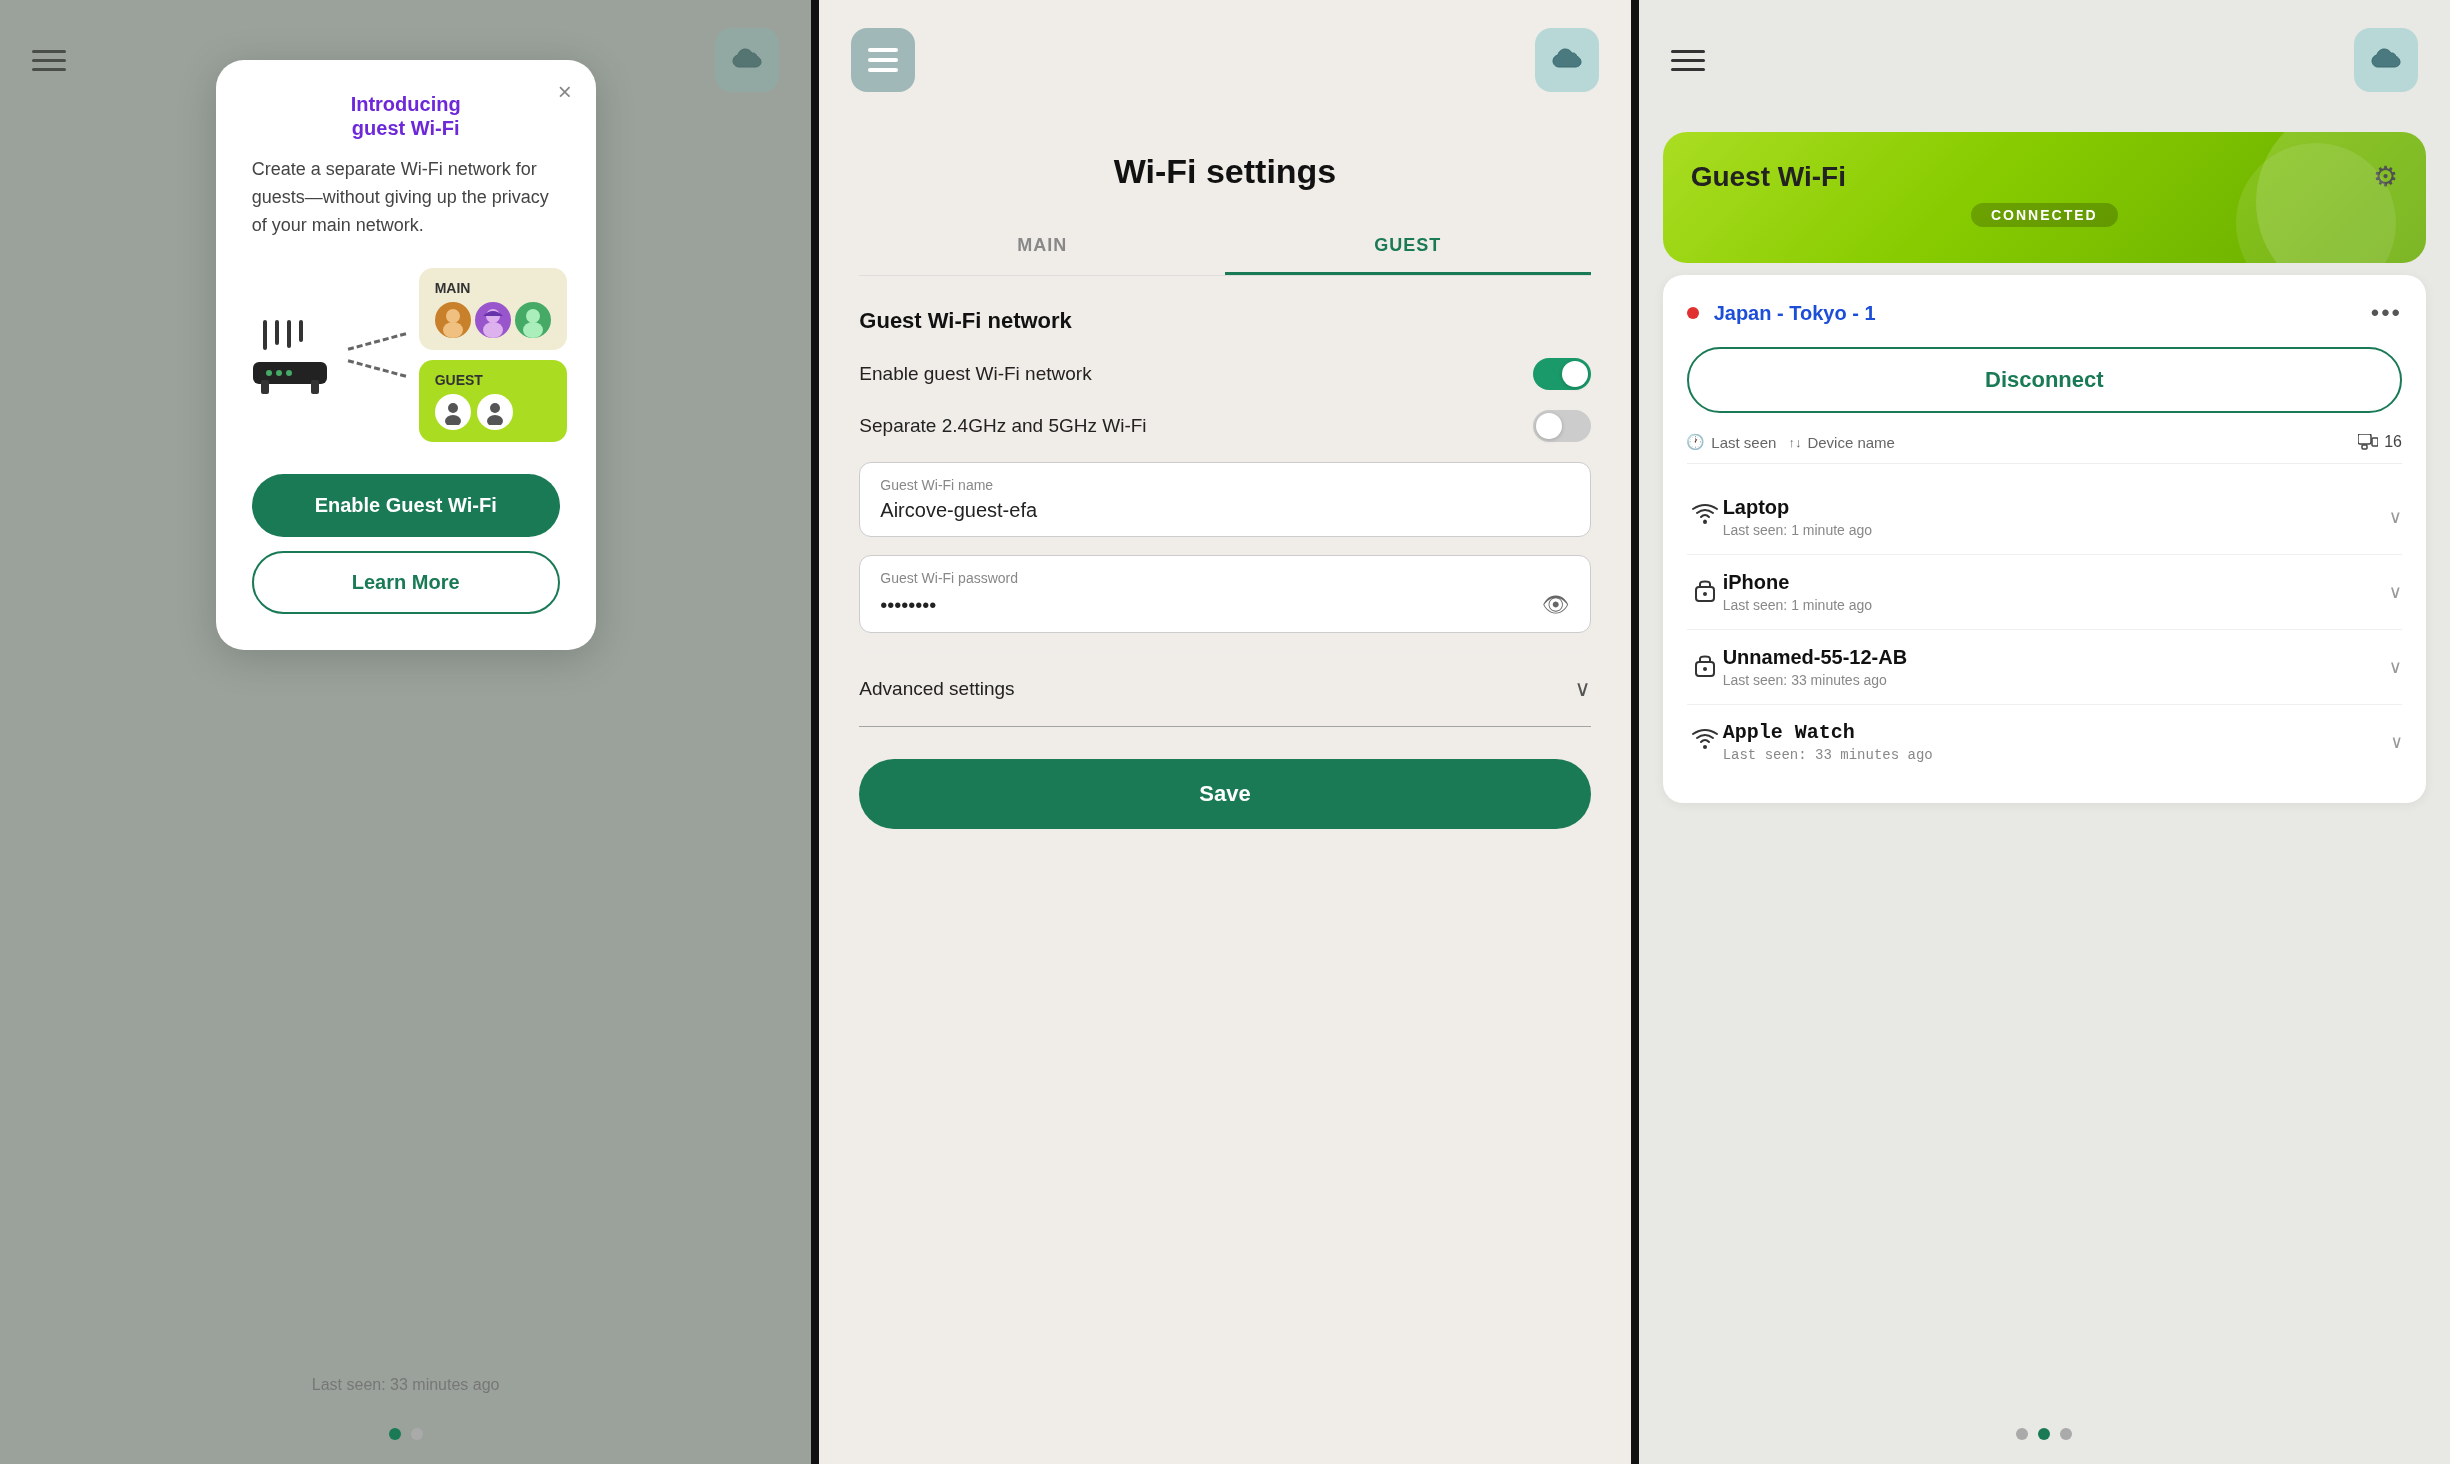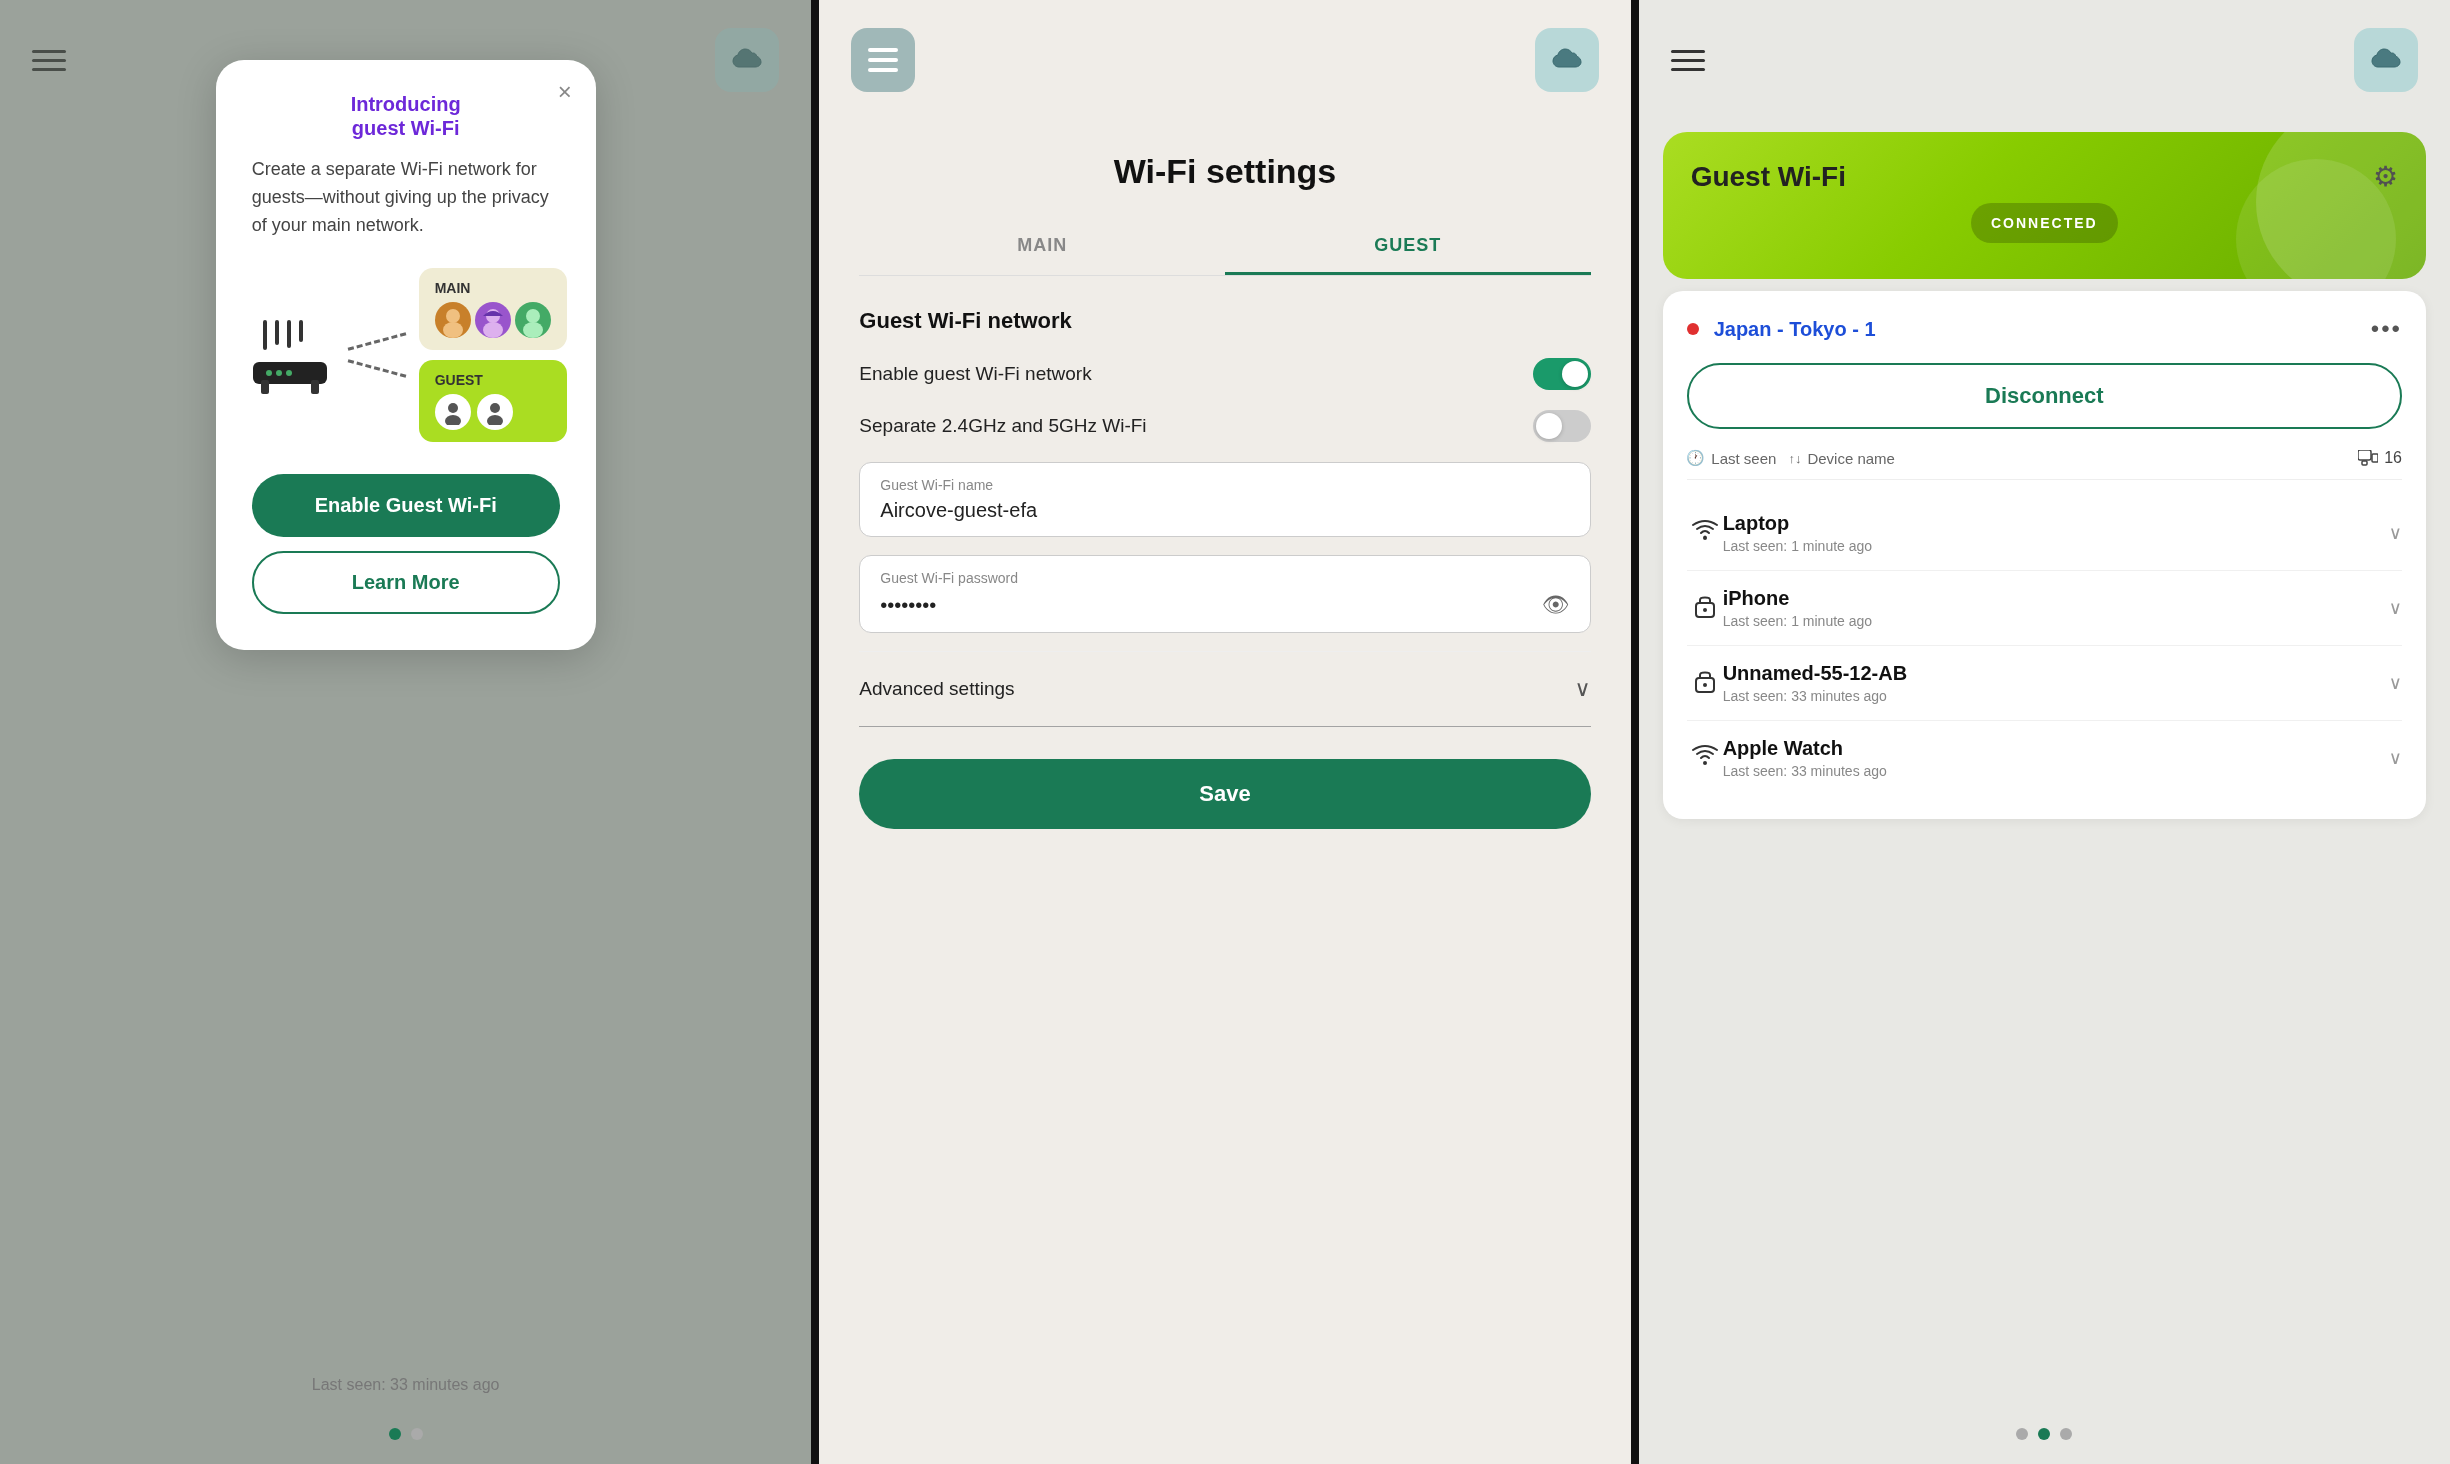--- a/index.html
+++ b/index.html
@@ -471,21 +471,21 @@
     }
 
     .connected-badge {
       font-size: 14px;
       font-weight: 700;
       letter-spacing: 2px;
       color: #fff;
       text-align: center;
       background: rgba(0,0,0,0.2);
       border-radius: 20px;
-      padding: 12px 20px;
+      padding: 4px 20px;
       display: inline-block;
       margin-bottom: 8px;
     }
 
     
     .device-list-card {
       background: #fff;
       margin: 12px 24px;
       border-radius: 20px;
       padding: 24px;
@@ -902,21 +902,21 @@
         </svg>
       </div>
       <div class="device-info">
         <div class="device-name">Unnamed-55-12-AB</div>
         <div class="device-last-seen">Last seen: 33 minutes ago</div>
       </div>
       <div class="device-chevron">∨</div>
     </div>
 
     
-    <div class="device-row" style="border-bottom: none;">
+    <div class="device-row" style="border-bottom: none; font-family: Liberation Mono, monospace;">
       <div class="device-icon">
         <svg width="28" height="22" viewBox="0 0 28 22">
           <circle cx="14" cy="19" r="2" fill="#333"></circle>
           <path d="M10 14 Q14 10 18 14" stroke="#333" stroke-width="2" fill="none" stroke-linecap="round"></path>
           <path d="M6 10 Q14 4 22 10" stroke="#333" stroke-width="2" fill="none" stroke-linecap="round"></path>
           <path d="M2 6 Q14 -2 26 6" stroke="#333" stroke-width="2" fill="none" stroke-linecap="round"></path>
         </svg>
       </div>
       <div class="device-info">
         <div class="device-name">Apple Watch</div>

